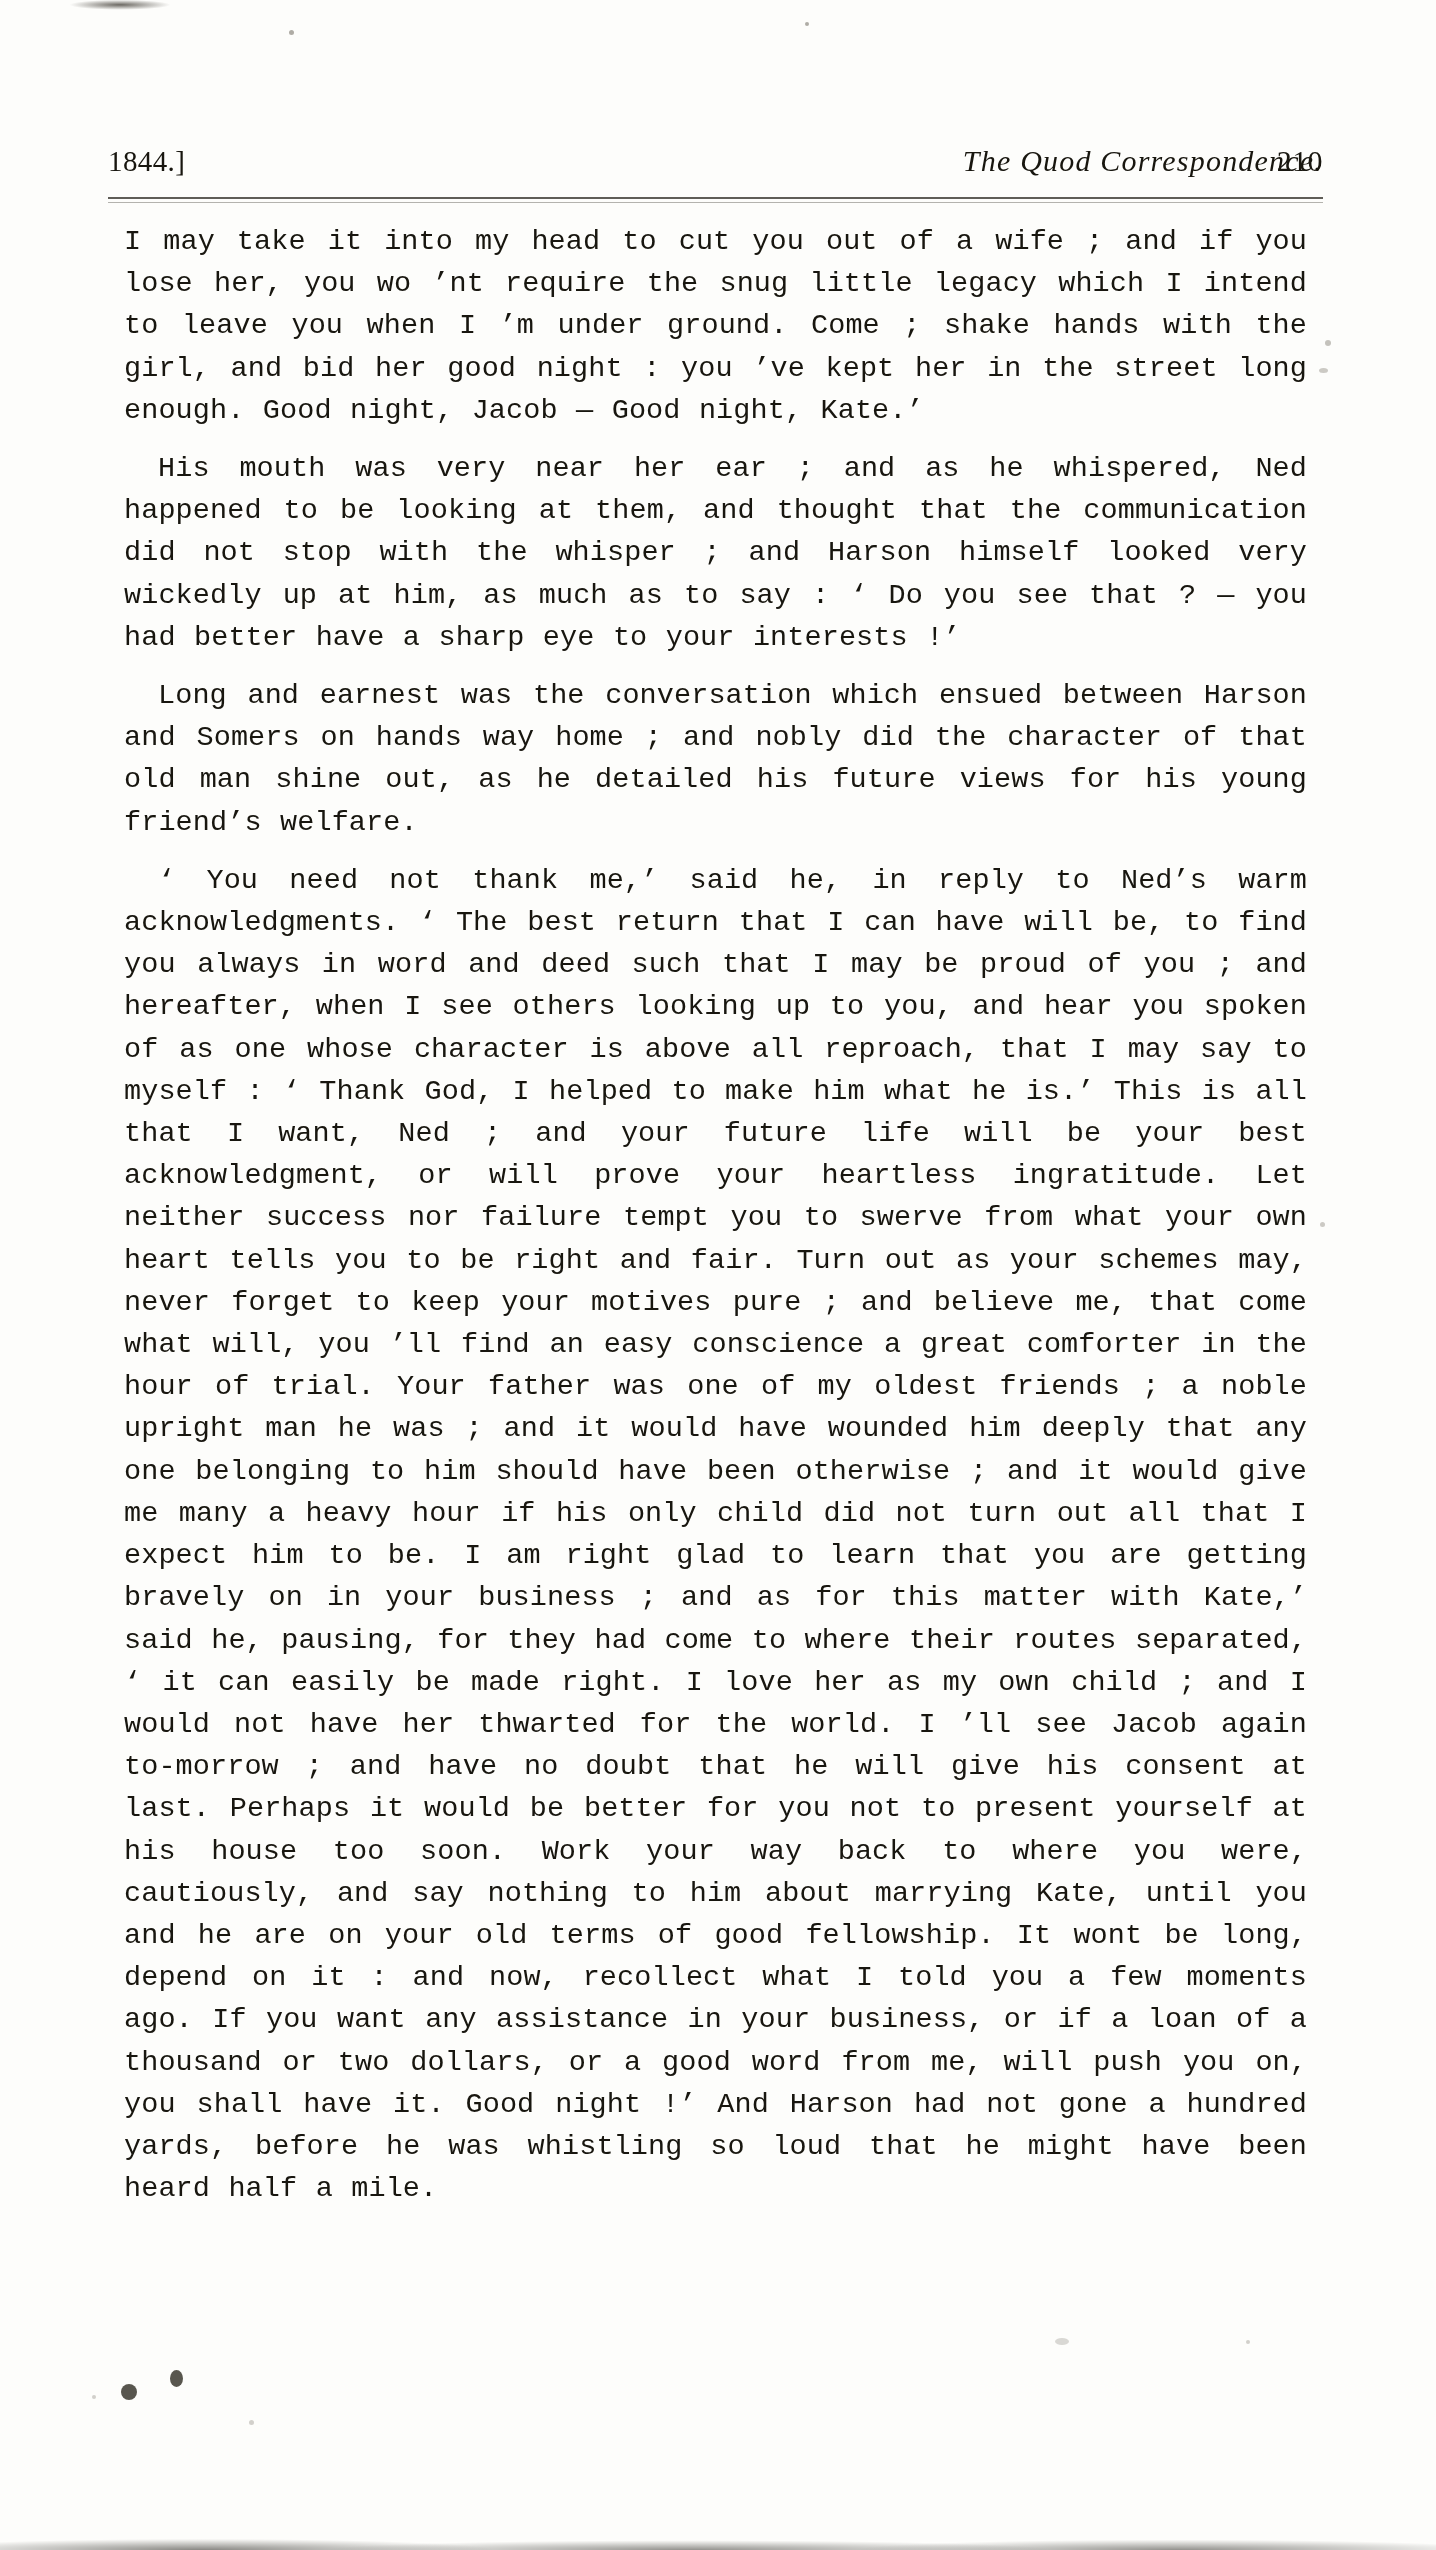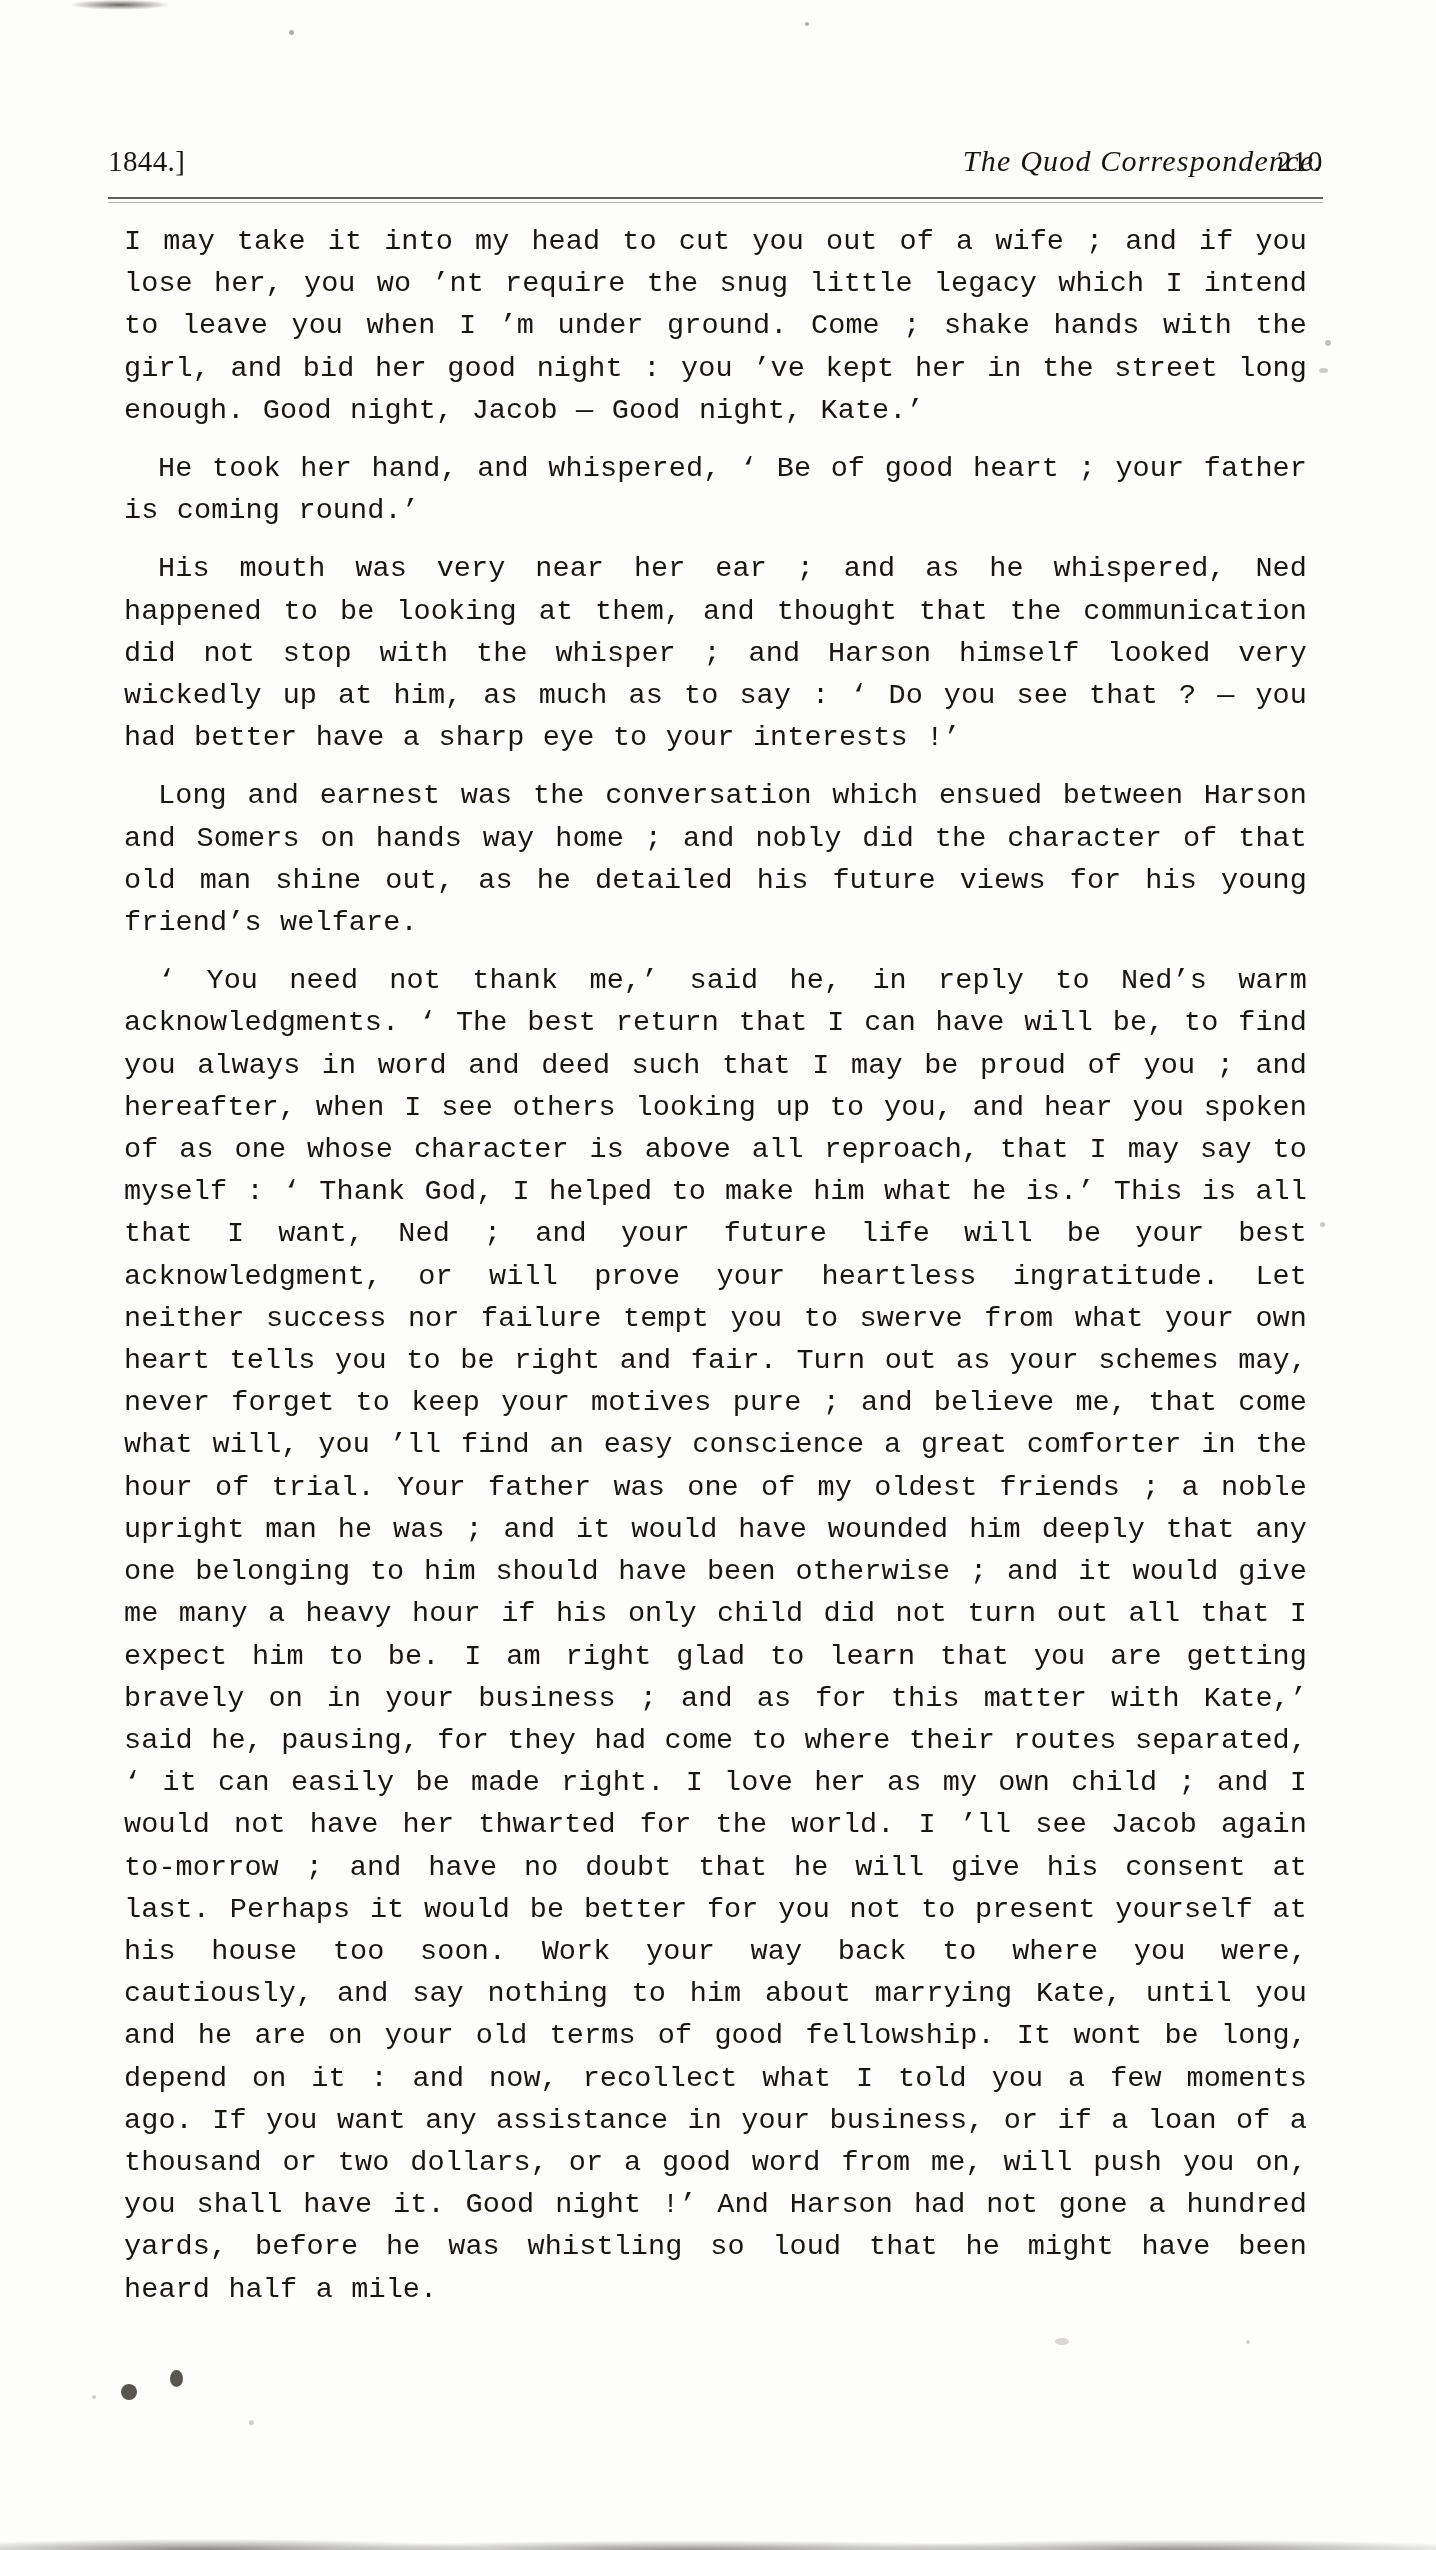--- a/index.html
+++ b/index.html
@@ -156,19 +156,18 @@
     <span class="rh-left">1844.]</span>
     <span class="rh-center">The Quod Correspondence.</span>
     <span class="rh-right">210</span>
   </div>
 
   <div class="rule"></div>
   <div class="rule thin"></div>
 
   <div class="body-text">
     <p>I may take it into my head to cut you out of a wife ; and if you lose her, you wo ’nt require the snug little legacy which I intend to leave you when I ’m under ground.   Come ; shake hands with the girl, and bid her good night : you ’ve kept her in the street long enough.   Good night, Jacob — Good night, Kate.’</p>
-    <p class="indent">He took her hand, and whispered, ‘ Be of good heart ; your father is coming round.’</p>
     <p class="indent">His mouth was very near her ear ; and as he whispered, Ned happened to be looking at them, and thought that the communication did not stop with the whisper ; and Harson himself looked very wickedly up at him, as much as to say : ‘ Do you see that ? — you had better have a sharp eye to your interests !’</p>
     <p class="indent">Long and earnest was the conversation which ensued between Harson and Somers on hands way home ; and nobly did the character of that old man shine out, as he detailed his future views for his young friend’s welfare.</p>
     <p class="indent">‘ You need not thank me,’ said he, in reply to Ned’s warm acknowledgments.   ‘ The best return that I can have will be, to find you always in word and deed such that I may be proud of you ; and hereafter, when I see others looking up to you, and hear you spoken of as one whose character is above all reproach, that I may say to myself : ‘ Thank God, I helped to make him what he is.’   This is all that I want, Ned ; and your future life will be your best acknowledgment, or will prove your heartless ingratitude.   Let neither success nor failure tempt you to swerve from what your own heart tells you to be right and fair. Turn out as your schemes may, never forget to keep your motives pure ; and believe me, that come what will, you ’ll find an easy conscience a great comforter in the hour of trial.   Your father was one of my oldest friends ; a noble upright man he was ; and it would have wounded him deeply that any one belonging to him should have been otherwise ; and it would give me many a heavy hour if his only child did not turn out all that I expect him to be.   I am right glad to learn that you are getting bravely on in your business ; and as for this matter with Kate,’ said he, pausing, for they had come to where their routes separated, ‘ it can easily be made right.   I love her as my own child ; and I would not have her thwarted for the world.   I ’ll see Jacob again to-morrow ; and have no doubt that he will give his consent at last.   Perhaps it would be better for you not to present yourself at his house too soon. Work your way back to where you were, cautiously, and say nothing to him about marrying Kate, until you and he are on your old terms of good fellowship.   It wont be long, depend on it : and now, recollect what I told you a few moments ago.   If you want any assistance in your business, or if a loan of a thousand or two dollars, or a good word from me, will push you on, you shall have it.   Good night !’   And Harson had not gone a hundred yards, before he was whistling so loud that he might have been heard half a mile.</p>
   </div>
 
 </div>
 
 </body></html>

